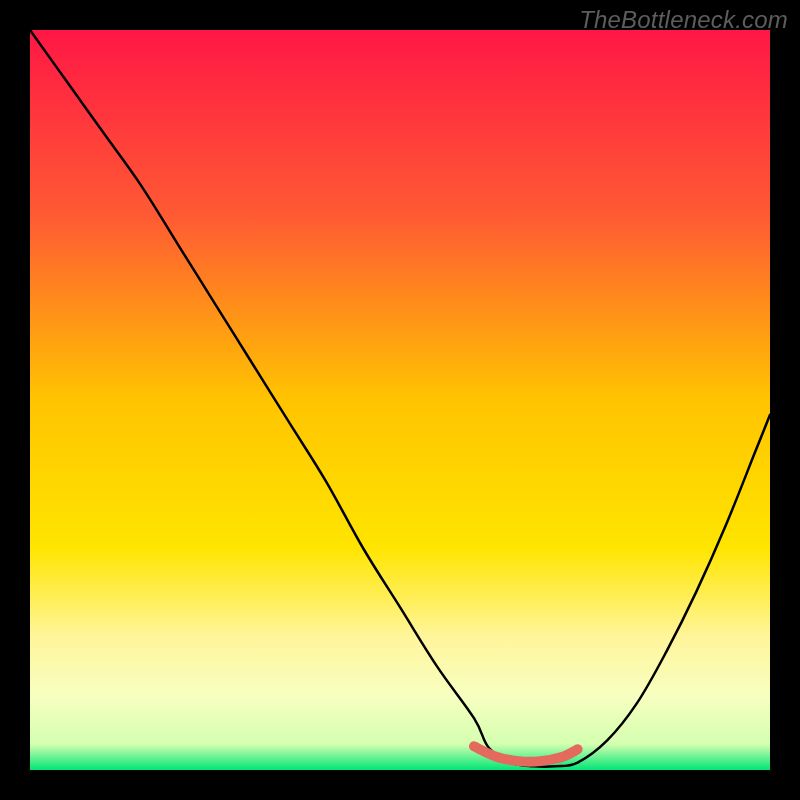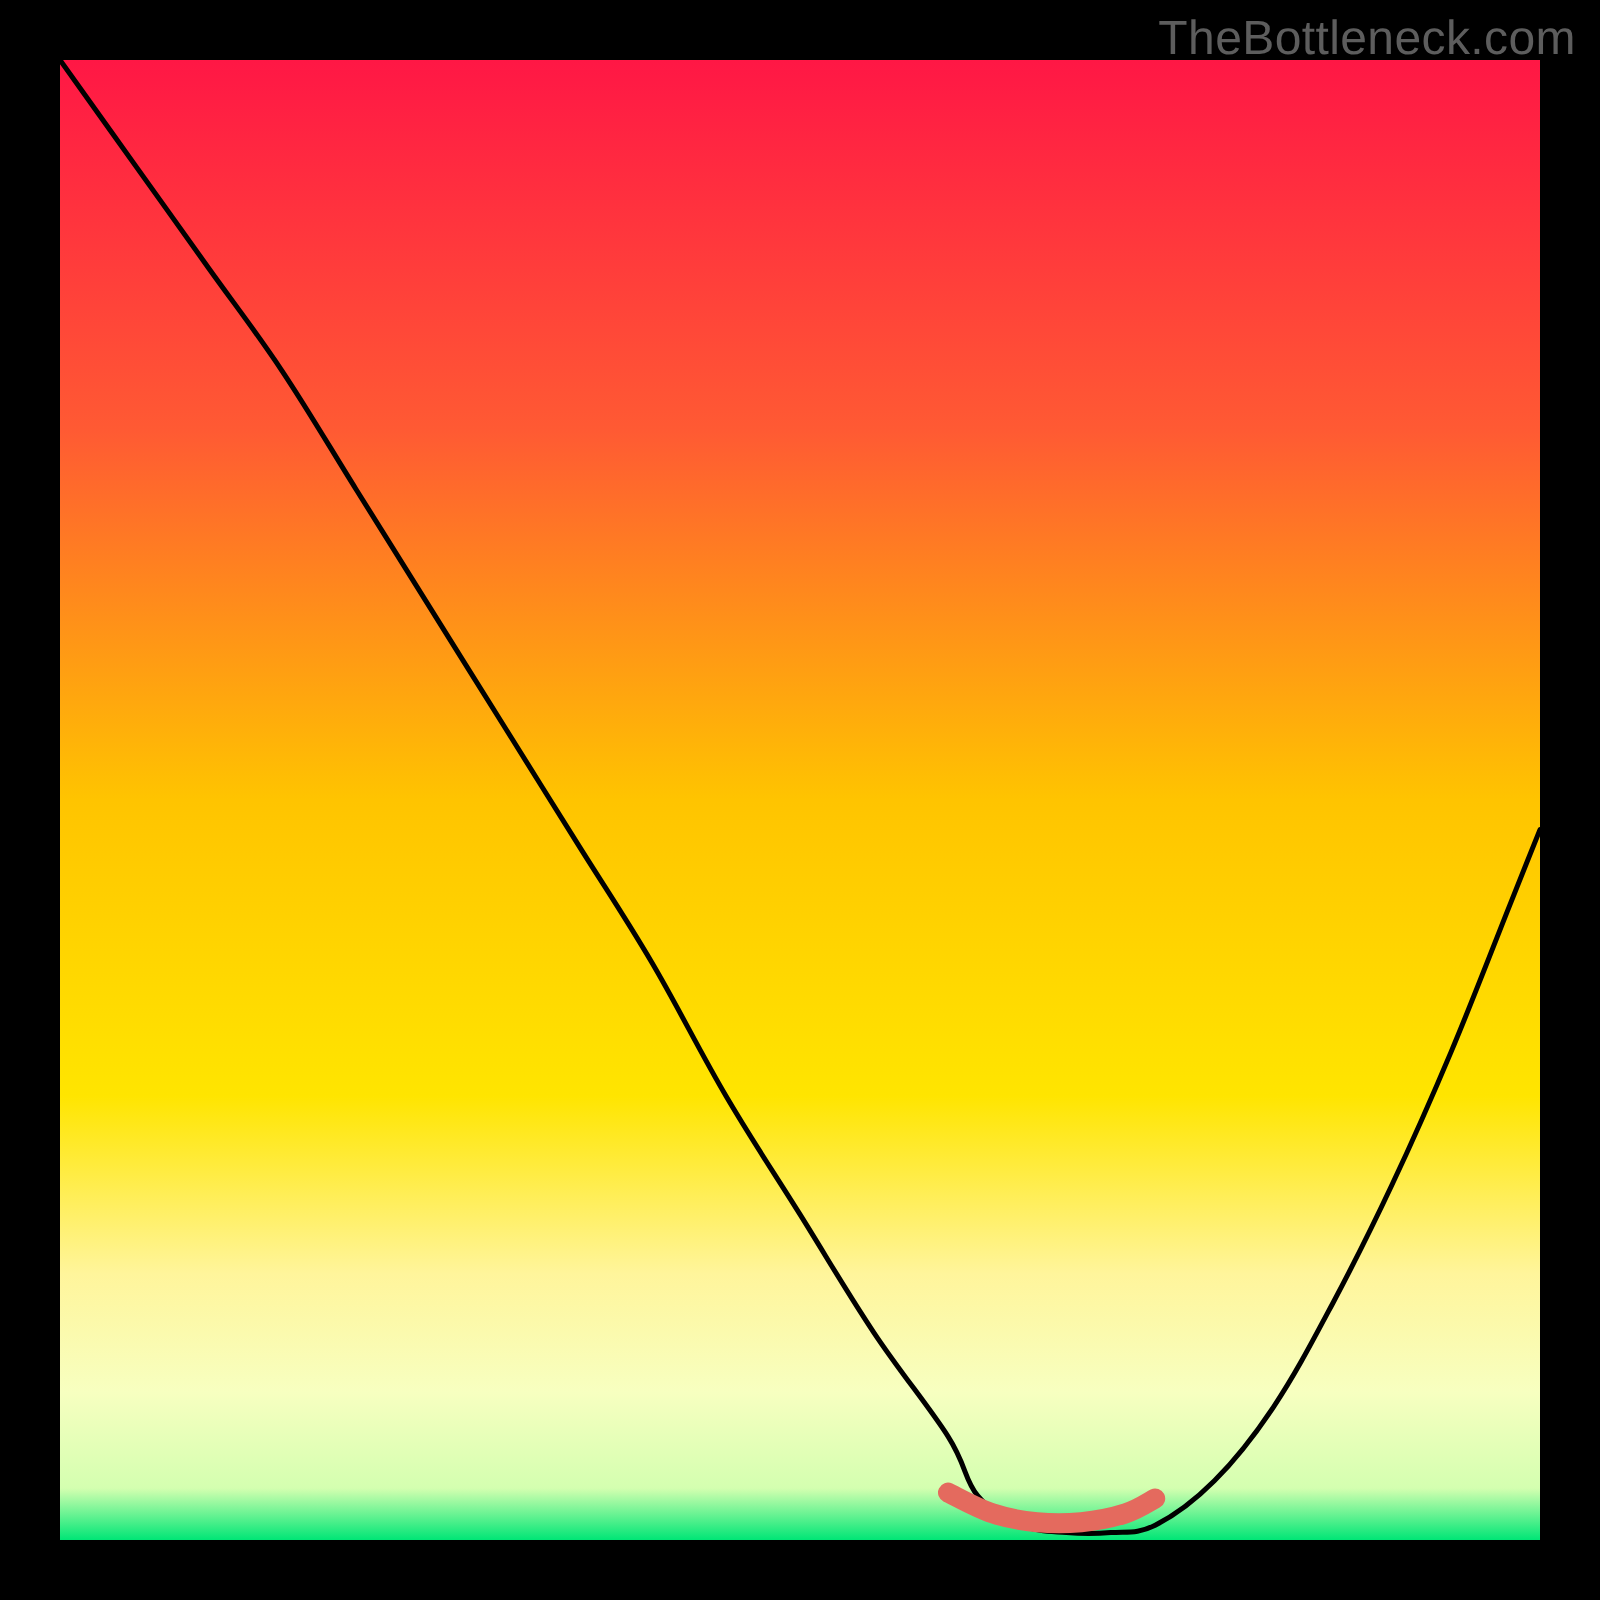--- a/index.html
+++ b/index.html
@@ -9,20 +9,21 @@
     height: 800px;
     background: #000;
     font-family: Arial, Helvetica, sans-serif;
     overflow: hidden;
   }
   .frame {
     position: relative;
     width: 800px;
     height: 661px;
     background: #000;
+    font-style: italic;
   }
   .watermark {
     position: absolute;
     top: 6px;
     right: 12px;
     color: #5d5d5d;
     font-size: 24px;
     font-weight: 500;
     letter-spacing: 0.2px;
     z-index: 50;

